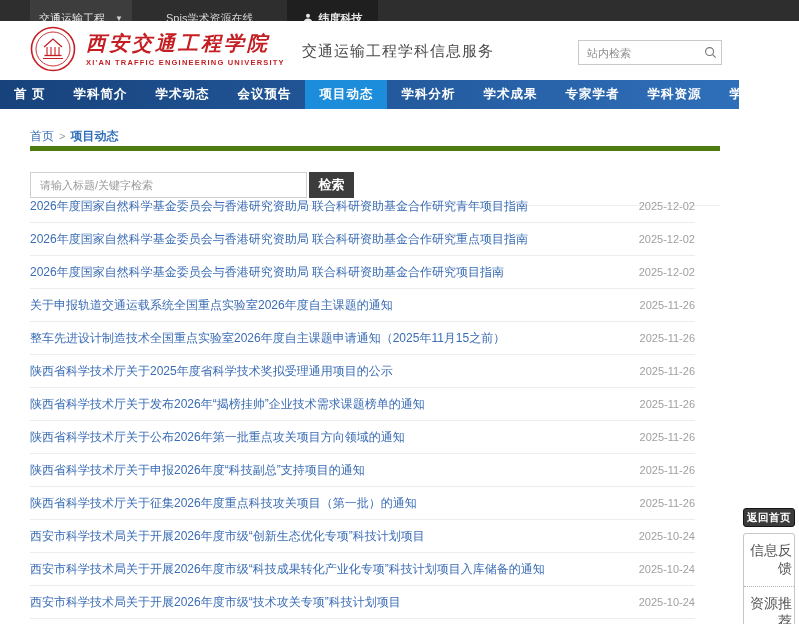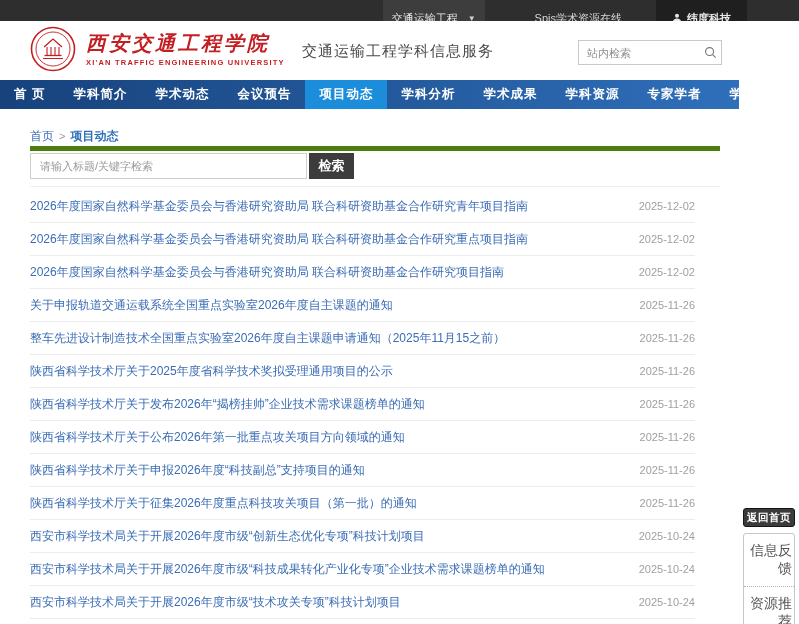--- a/index.html
+++ b/index.html
@@ -2,22 +2,22 @@
 <html><head>
 <meta charset="utf-8">
 <style>
   * { margin:0; padding:0; box-sizing:border-box; }
   html,body { width:799px; height:624px; overflow:hidden; background:#fff;
     font-family:"Liberation Sans","DejaVu Sans",sans-serif; }
   .page { position:relative; width:799px; height:624px; background:#fff; }
 
   
   .topbar { position:absolute; top:0; left:0; width:799px; height:37px;
-    background:#2e2e2e; display:flex; align-items:stretch; justify-content:flex-end;
-    border-bottom:1px solid #1a1a1a;gap:16px; }
+    background:#2e2e2e; display:flex; align-items:stretch; justify-content:flex-start;
+    border-bottom:1px solid #1a1a1a; }
   .topbar-tab { margin-left:30px; width:102px; background:#3d3d3d; color:#e8e8e8;
     font-size:11px; display:flex; align-items:center; justify-content:center; gap:10px;
     cursor:pointer; }
   .topbar-tab .caret { font-size:8px; color:#cfcfcf; }
   .topbar-right { display:flex; align-items:stretch; }
   .topbar-link { color:#d6d6d6; font-size:11px; display:flex; align-items:center;
     padding:0 34px; cursor:pointer; text-decoration:none; }
   .topbar-user { background:#1f1f1f; color:#e8e8e8; font-size:11px; font-weight:bold;
     display:flex; align-items:center; gap:5px; padding:0 16px; margin-right:52px; cursor:pointer; }
   .user-glyph { width:10px; height:10px; display:inline-block; }
@@ -48,21 +48,21 @@
   .nav-item.active { background:#1c8ddb; }
 
   
   .crumbs { position:absolute; top:128px; left:30px; width:690px; height:22px;
     font-size:12px; border-bottom:5px solid #4d7c0f; padding-bottom:18px; }
   .crumb-home { color:#3a6cb4; cursor:pointer; text-decoration:none; }
   .crumb-sep { color:#999; margin:0 5px; font-size:11px; }
   .crumb-cur { color:#2f6fba; font-weight:bold; }
 
   
-  .filter { position:absolute; top:153px; left:30px; width:690px; height:34px;
+  .filter { position:absolute; top:172px; left:30px; width:690px; height:34px;
     display:flex; border-bottom:1px solid #efefef; padding-bottom:8px; }
   .filter input { width:277px; height:26px; border:1px solid #cfcfcf; font-size:11px;
     color:#444; padding:0 9px; outline:none; font-family:inherit; }
   .filter input::placeholder { color:#9a9a9a; }
   .filter button { width:45px; height:26px; margin-left:2px; background:#3c3c3c; color:#fff;
     border:none; font-size:13px; font-weight:bold; cursor:pointer; font-family:inherit; }
 
   
   .list { position:absolute; top:190px; left:30px; width:665px; }
   .row { height:33px; display:flex; align-items:center; justify-content:space-between;
@@ -141,23 +141,23 @@
       <a class="nav-item">学术动态</a>
 
       <a class="nav-item">会议预告</a>
 
       <a class="nav-item active">项目动态</a>
 
       <a class="nav-item">学科分析</a>
 
       <a class="nav-item">学术成果</a>
 
+      <a class="nav-item">专家学者</a>
+
       <a class="nav-item">学科资源</a>
-
-      <a class="nav-item">专家学者</a>
 
       <a class="nav-item">学科期刊</a>
 
       <a class="nav-item">学术规范</a>
 
     </div>
 
   <div class="crumbs">
     <a class="crumb-home">首页</a><span class="crumb-sep">&gt;</span><span class="crumb-cur">项目动态</span>
   </div>
@@ -218,21 +218,21 @@
         <a class="row-title">陕西省科学技术厅关于征集2026年度重点科技攻关项目（第一批）的通知</a>
         <span class="row-date">2025-11-26</span>
       </div>
 
       <div class="row">
         <a class="row-title">西安市科学技术局关于开展2026年度市级“创新生态优化专项”科技计划项目</a>
         <span class="row-date">2025-10-24</span>
       </div>
 
       <div class="row">
-        <a class="row-title">西安市科学技术局关于开展2026年度市级“科技成果转化产业化专项”企业技术需求课题榜单的通知</a>
+        <a class="row-title">西安市科学技术局关于开展2026年度市级“科技成果转化产业化专项”科技计划项目入库储备的通知</a>
         <span class="row-date">2025-10-24</span>
       </div>
 
       <div class="row">
         <a class="row-title">西安市科学技术局关于开展2026年度市级“技术攻关专项”科技计划项目</a>
         <span class="row-date">2025-10-24</span>
       </div>
     </div>
 
   <div class="sidepanel">

